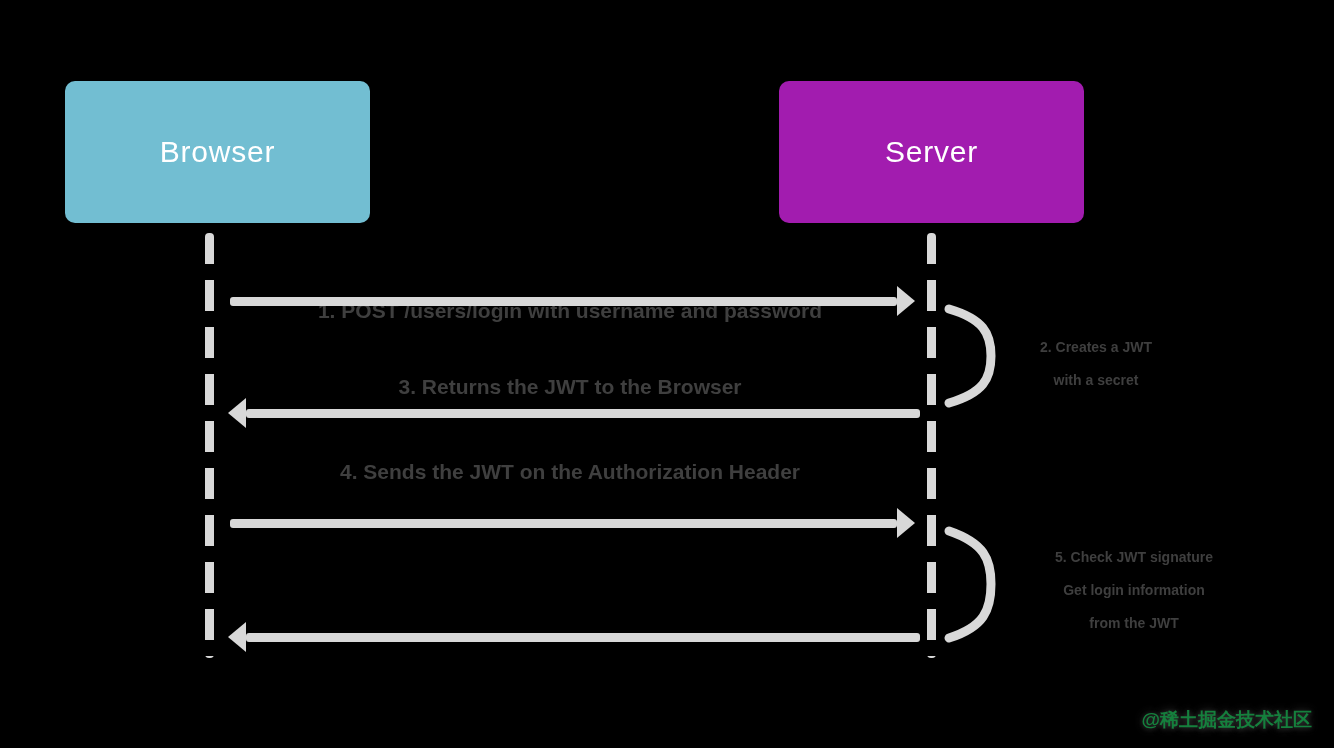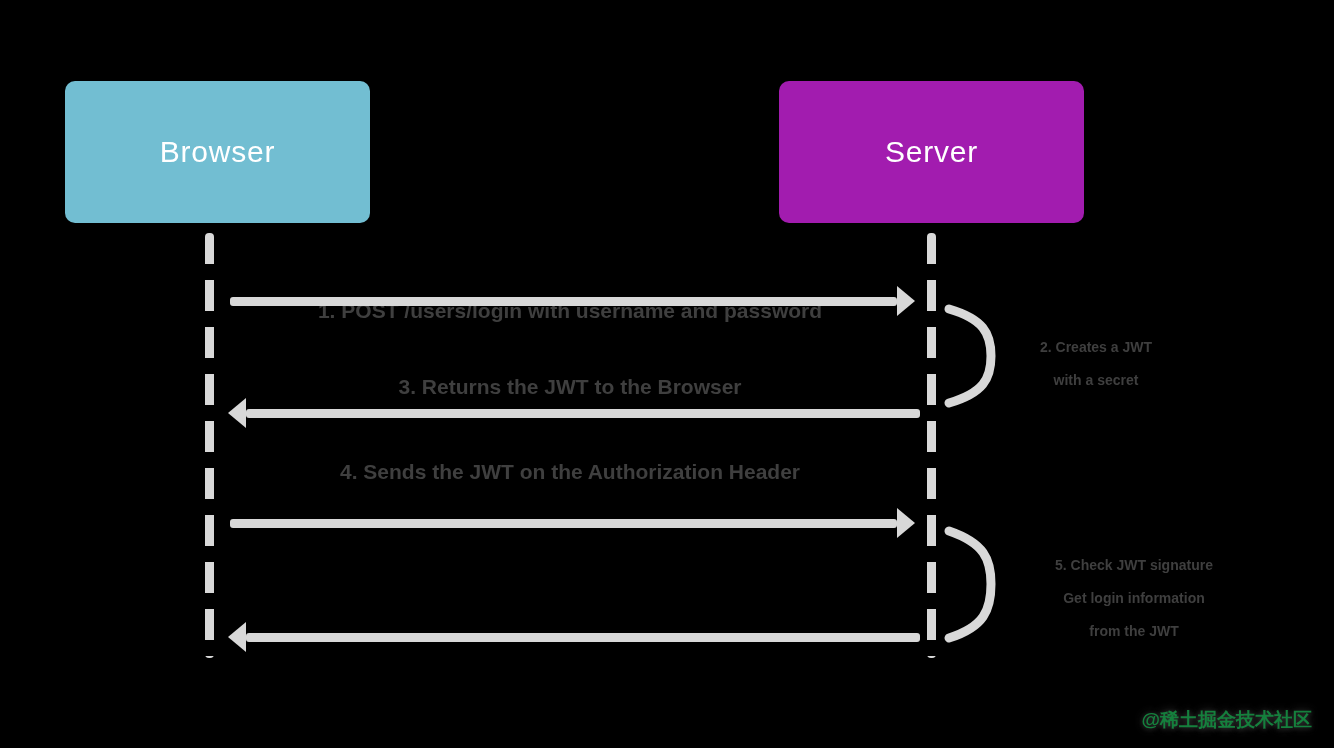--- a/index.html
+++ b/index.html
@@ -44,21 +44,21 @@
   .l1{top:263px;margin-top:36px;}
   .l2{top:375px;}
   .l3{top:460px;}
   .l4{top:599px;}
   
   .note{
     position:absolute;text-align:center;font-size:14px;font-weight:700;
     color:#3f3f3f;line-height:33px;
   }
   .n1{left:985px;top:331px;width:222px;}
-  .n2{left:990px;top:541px;width:288px;margin-top:8px;}
+  .n2{left:990px;top:541px;width:288px;}
   
   .braces{position:absolute;left:0;top:0;pointer-events:none;}
   .braces path{stroke:#d8d8d8;stroke-width:9;fill:none;stroke-linecap:round;}
   
   .watermark{
     position:absolute;right:22px;bottom:15px;font-size:19px;font-weight:700;color:#15803d;
     text-shadow:0 1px 4px rgba(45,45,45,.95),0 0 10px rgba(70,70,70,.85);
   }
 </style>
 </head>

